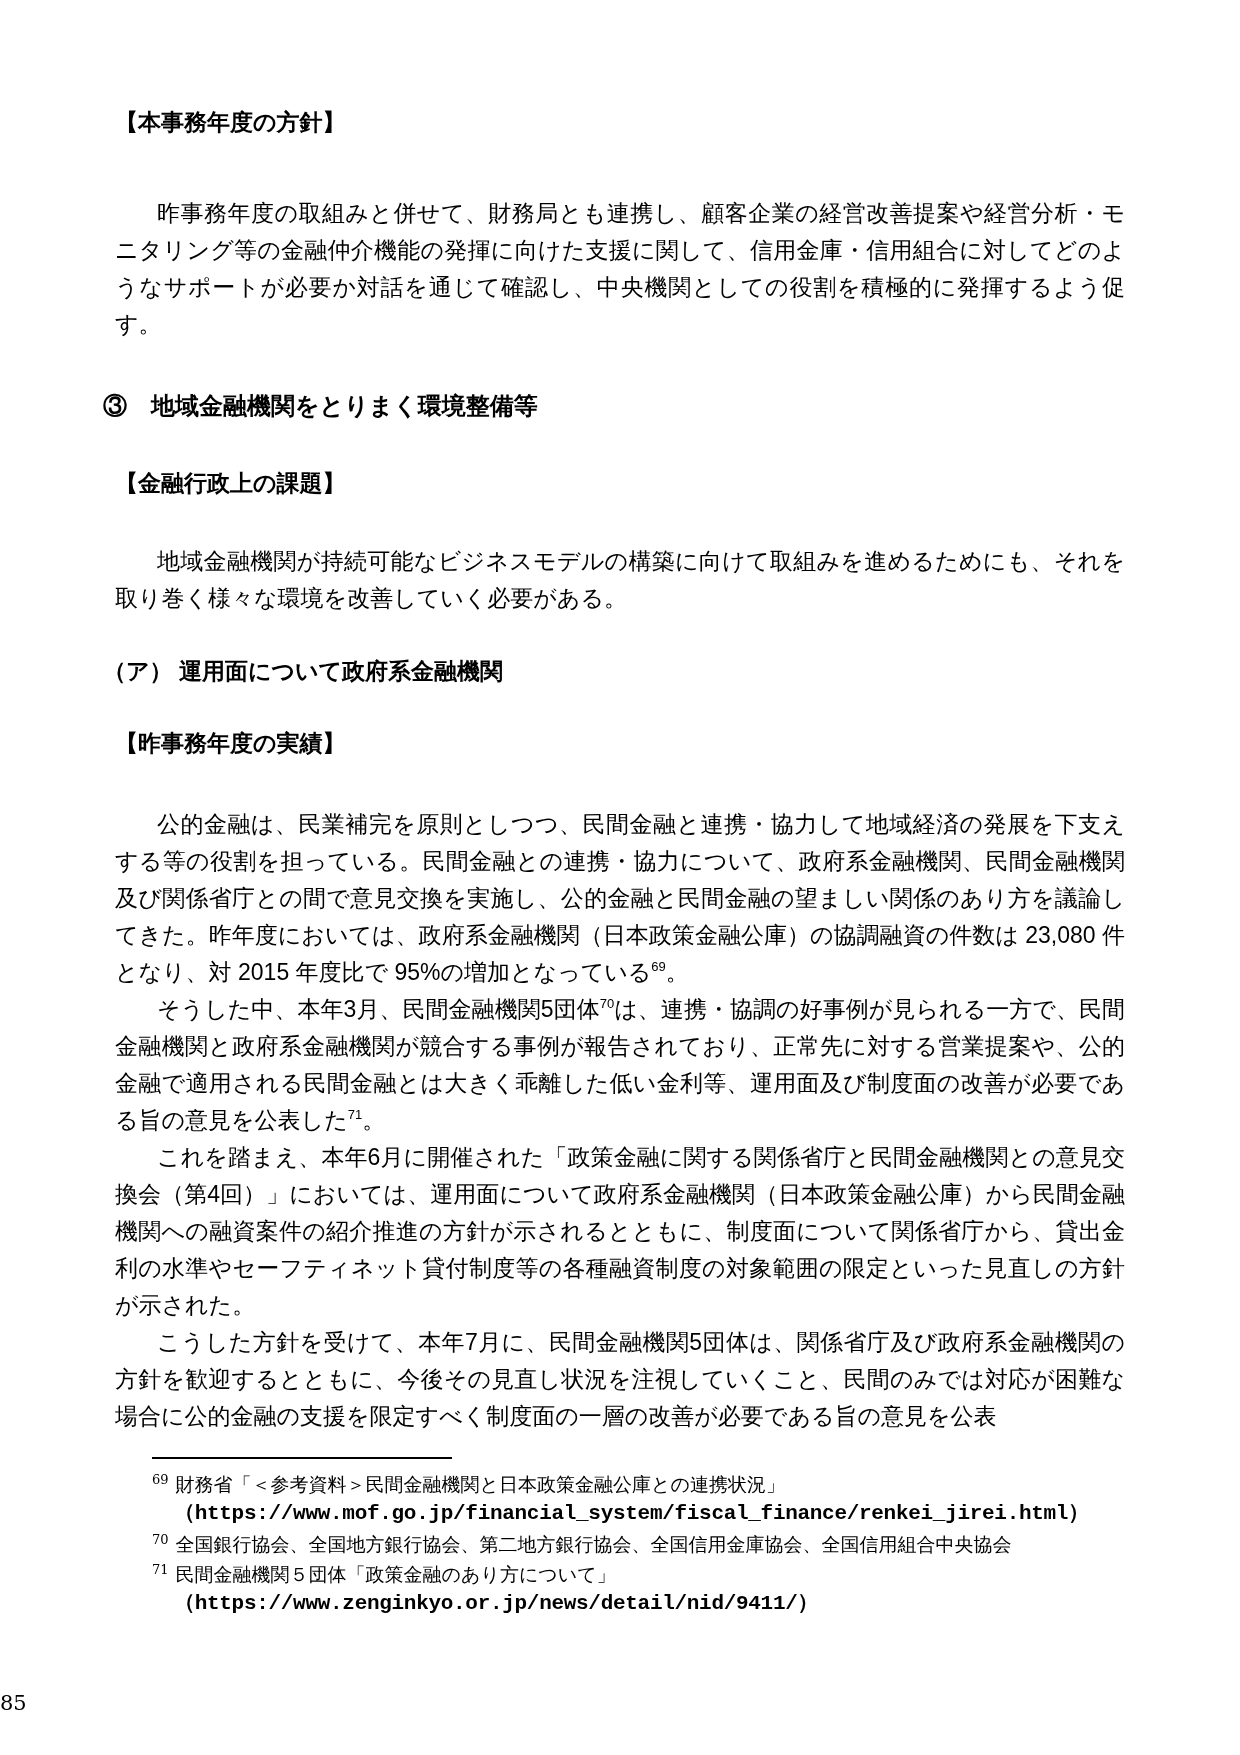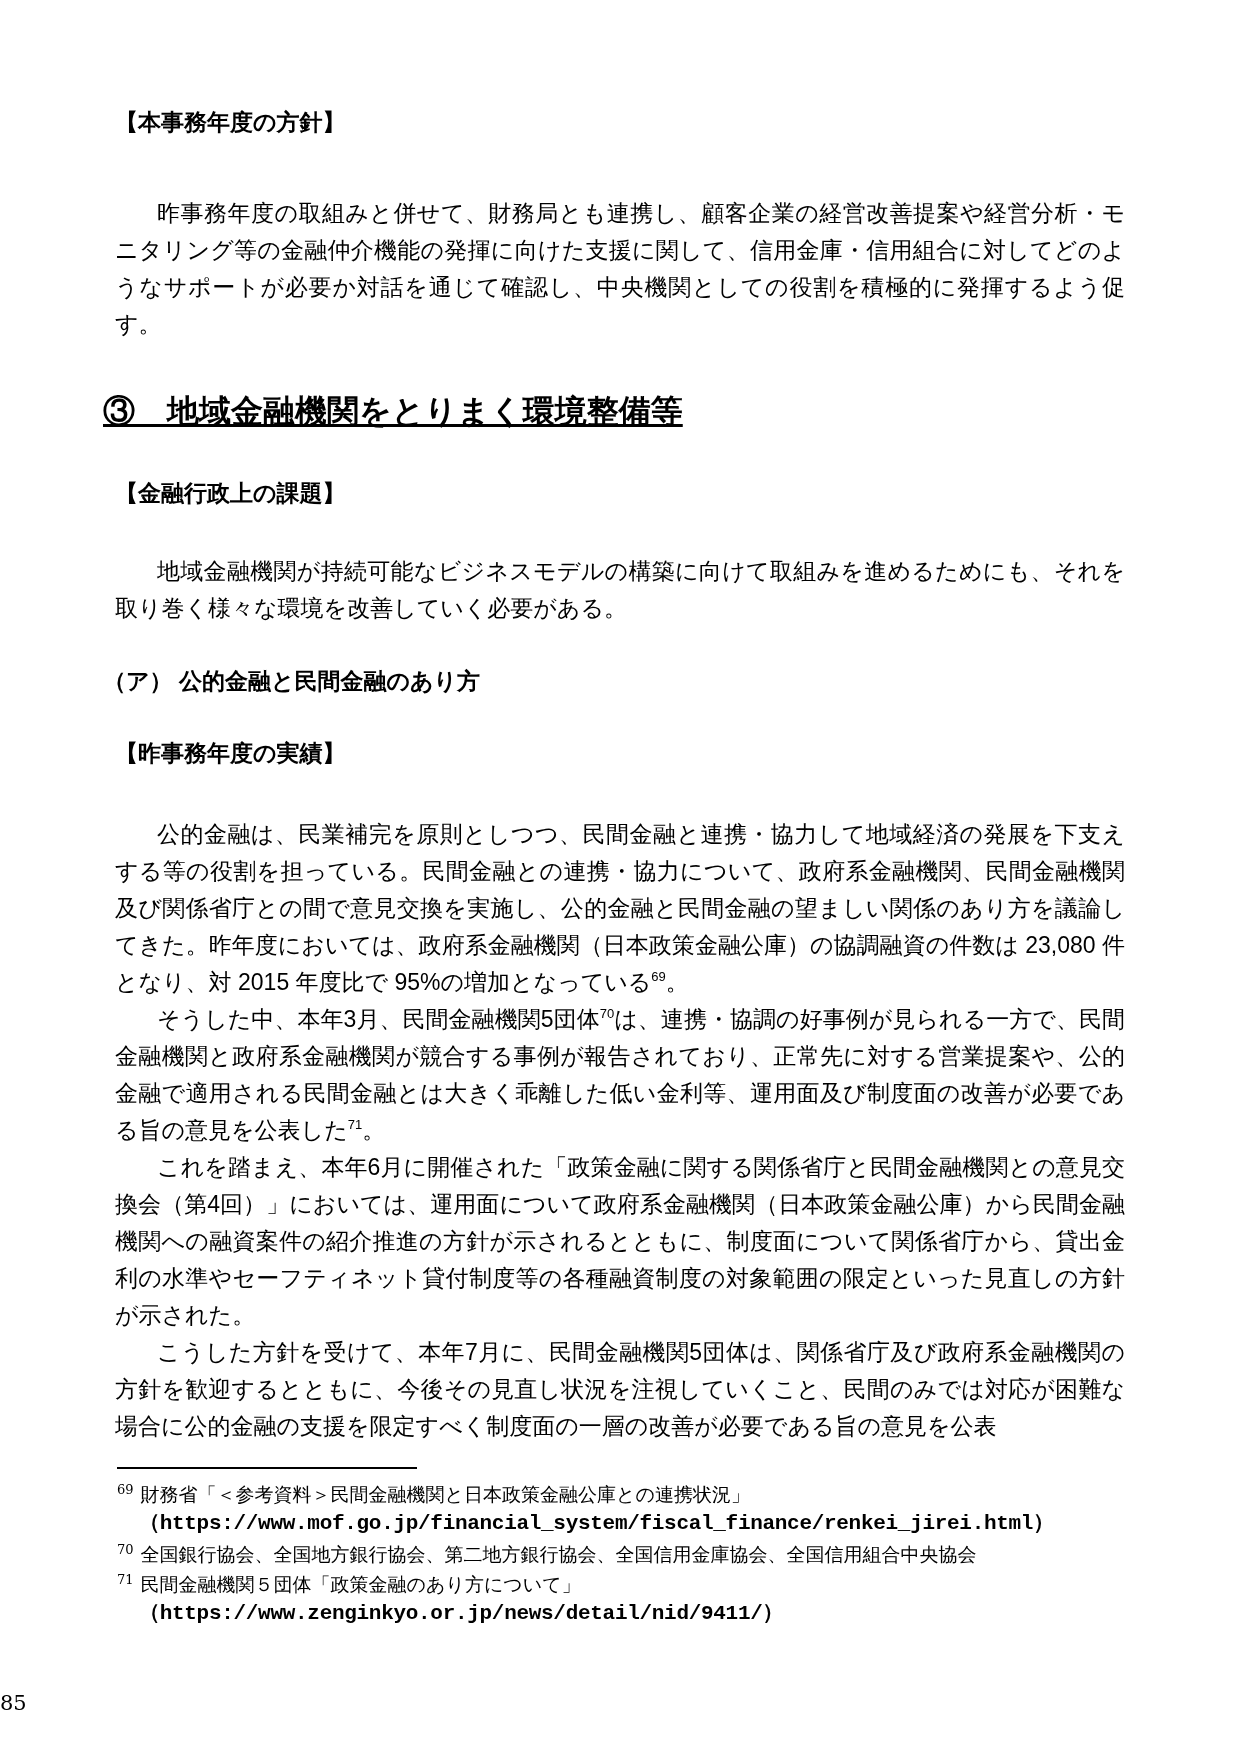--- a/index.html
+++ b/index.html
@@ -16,25 +16,24 @@
     overflow: hidden;
   }
   .h-bracket {
     font-size: 23px;
     font-weight: bold;
     margin: 0;
     line-height: 1.25;
   }
   .h-policy { margin: 0; }
   .h-section3 {
-    font-size: 32px;
+    font-size: 24px;
     font-weight: bold;
     margin: 48px 0 0 -12px;
     line-height: 1.25;
-    text-decoration: underline;
   }
   .h-issues { margin-top: 48px; }
   .h-sub-a {
     font-size: 23px;
     font-weight: bold;
     margin: 40px 0 0 -12px;
     line-height: 1.25;
   }
   .h-results { margin-top: 44px; }
   .body-p {
@@ -50,20 +49,21 @@
   sup.ref {
     font-size: 13px;
     line-height: 0;
     vertical-align: super;
   }
   .footnotes {
     margin-top: 22px;
     font-family: "DejaVu Serif", "Liberation Serif", serif;
     font-size: 19px;
     line-height: 30px;
+    margin-left: 35px;
   }
   .fn-rule {
     width: 300px;
     height: 0;
     border-top: 2px solid #000000;
     margin: 0 0 10px 2px;
   }
   .fn-item { margin: 0 0 0 2px; text-align: left; }
   .fn-marker {
     font-size: 13px;
@@ -97,21 +97,21 @@
   <h2 class="h-bracket h-policy">【本事務年度の方針】</h2>
 
   <p class="body-p p-policy">昨事務年度の取組みと併せて、財務局とも連携し、顧客企業の経営改善提案や経営分析・モニタリング等の金融仲介機能の発揮に向けた支援に関して、信用金庫・信用組合に対してどのようなサポートが必要か対話を通じて確認し、中央機関としての役割を積極的に発揮するよう促す。</p>
 
   <h2 class="h-section3">③　地域金融機関をとりまく環境整備等</h2>
 
   <h2 class="h-bracket h-issues">【金融行政上の課題】</h2>
 
   <p class="body-p p-issues">地域金融機関が持続可能なビジネスモデルの構築に向けて取組みを進めるためにも、それを取り巻く様々な環境を改善していく必要がある。</p>
 
-  <h3 class="h-sub-a">（ア） 公的金融と民間金融のあり方</h3>
+  <h3 class="h-sub-a">（ア） 運用面について政府系金融機関</h3>
 
   <h2 class="h-bracket h-results">【昨事務年度の実績】</h2>
 
   <p class="body-p p-results-first"><span>公的金融は、民業補完を原則としつつ、民間金融と連携・協力して地域経済の発展を下支えする等の役割を担っている。民間金融との連携・協力について、政府系金融機関、民間金融機関及び関係省庁との間で意見交換を実施し、公的金融と民間金融の望ましい関係のあり方を議論してきた。昨年度においては、政府系金融機関（日本政策金融公庫）の協調融資の件数は 23,080 件となり、対 2015 年度比で 95%の増加となっている</span><sup class="ref">69</sup><span>。</span></p>
 
   <p class="body-p"><span>そうした中、本年3月、民間金融機関5団体</span><sup class="ref">70</sup><span>は、連携・協調の好事例が見られる一方で、民間金融機関と政府系金融機関が競合する事例が報告されており、正常先に対する営業提案や、公的金融で適用される民間金融とは大きく乖離した低い金利等、運用面及び制度面の改善が必要である旨の意見を公表した</span><sup class="ref">71</sup><span>。</span></p>
 
   <p class="body-p">これを踏まえ、本年6月に開催された「政策金融に関する関係省庁と民間金融機関との意見交換会（第4回）」においては、運用面について政府系金融機関（日本政策金融公庫）から民間金融機関への融資案件の紹介推進の方針が示されるとともに、制度面について関係省庁から、貸出金利の水準やセーフティネット貸付制度等の各種融資制度の対象範囲の限定といった見直しの方針が示された。</p>
 
   <p class="body-p">こうした方針を受けて、本年7月に、民間金融機関5団体は、関係省庁及び政府系金融機関の方針を歓迎するとともに、今後その見直し状況を注視していくこと、民間のみでは対応が困難な場合に公的金融の支援を限定すべく制度面の一層の改善が必要である旨の意見を公表</p>

